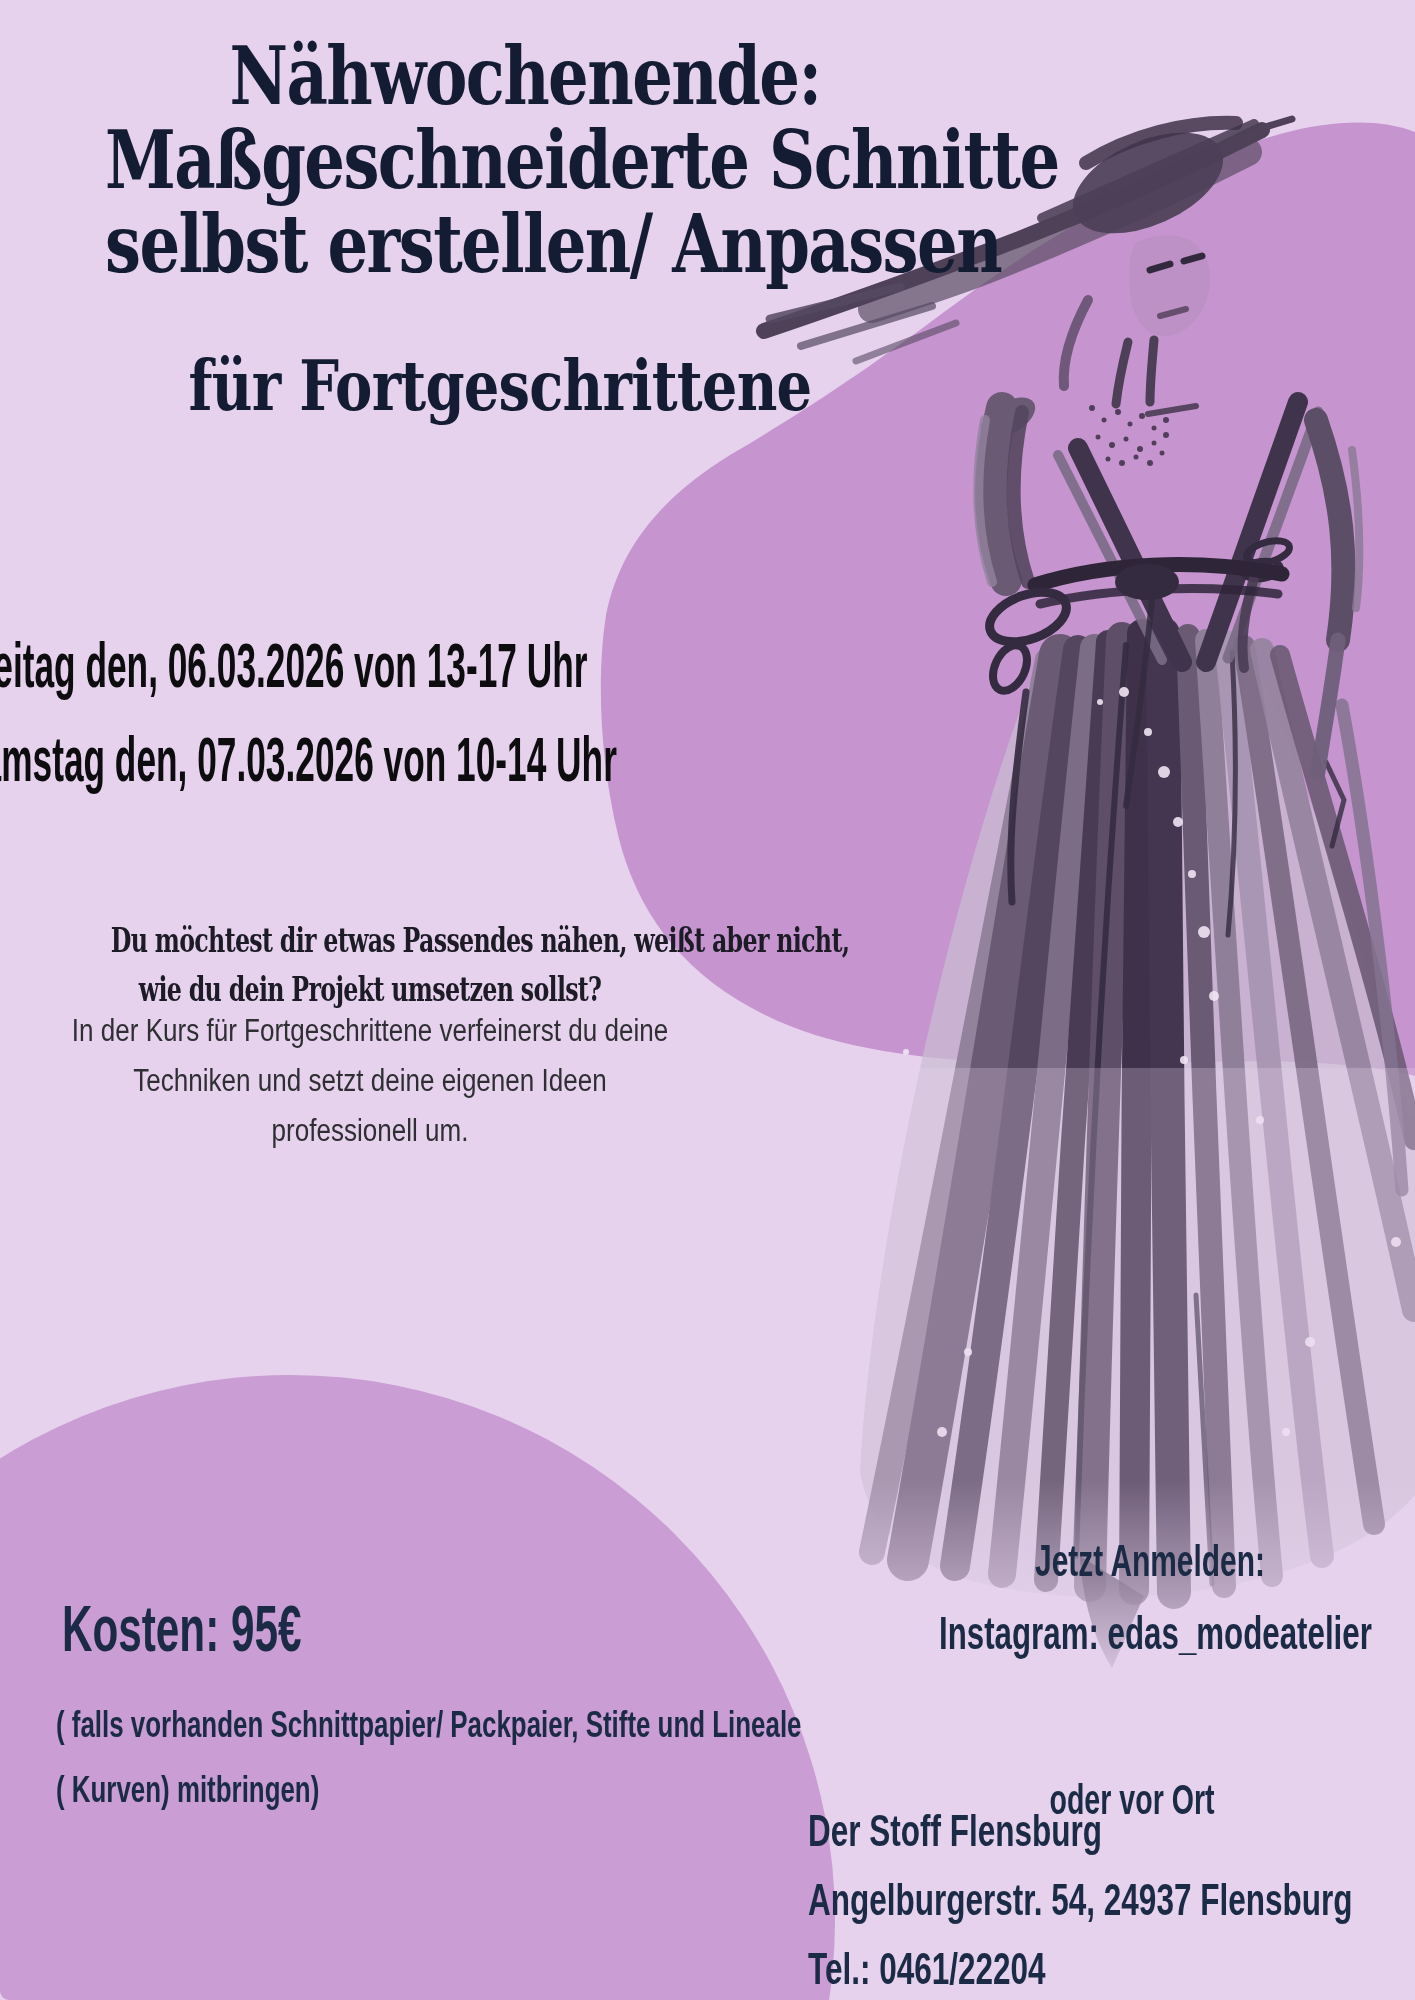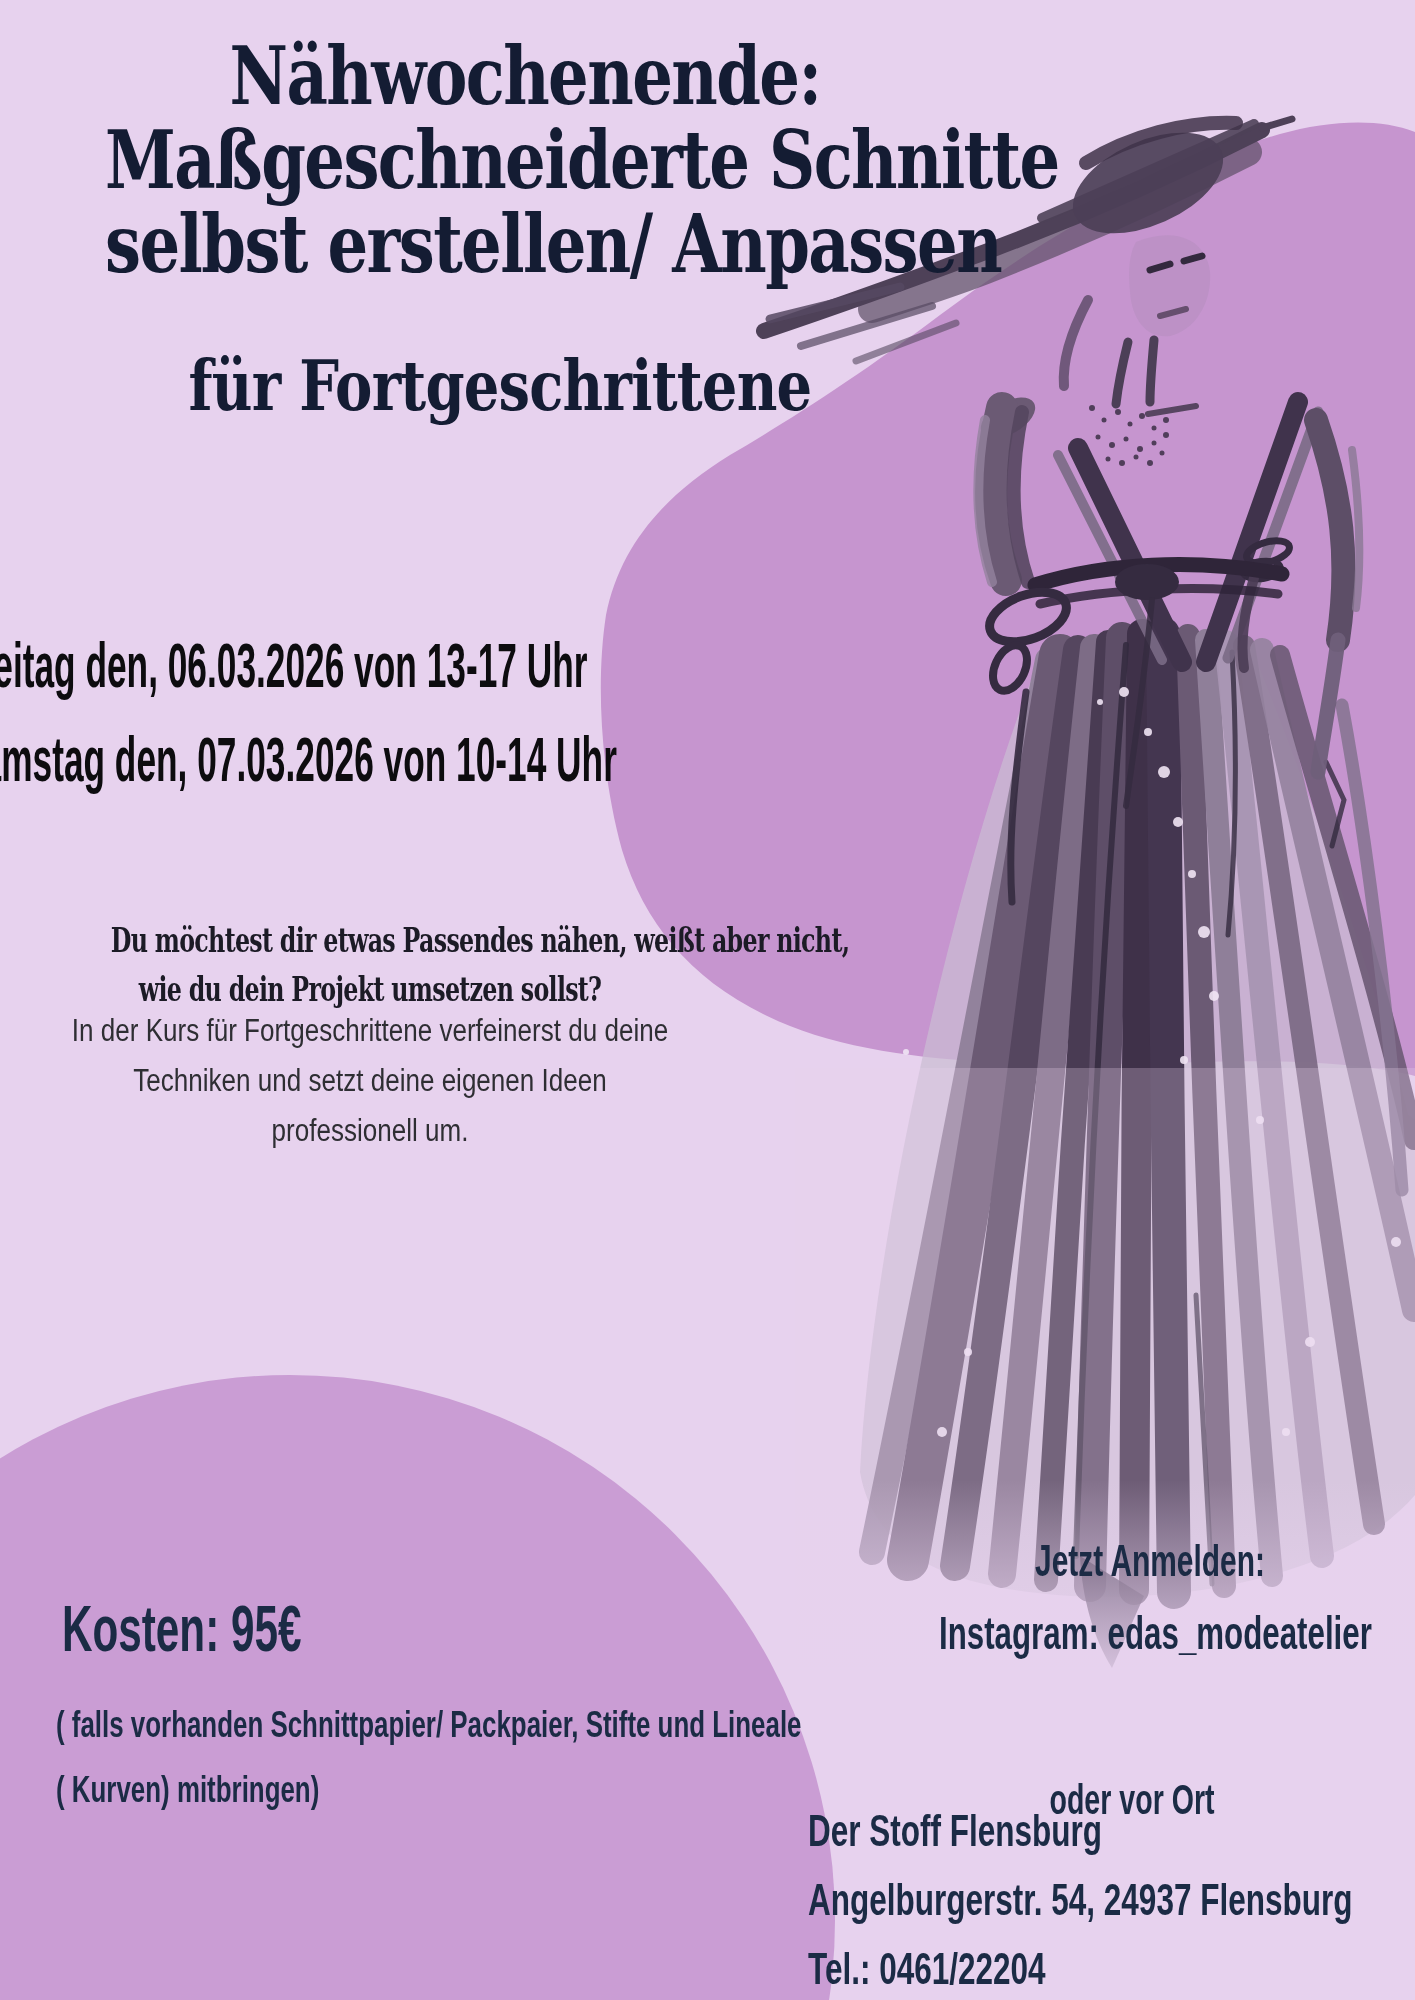--- a/index.html
+++ b/index.html
@@ -1,20 +1,21 @@
 <!DOCTYPE html>
 <html style="--background: #e7d2ee; --blob-right: #c695cf; --blob-bottom-left: #ca9dd4; --title-text: #141c33; --date-text: #0d0c0f; --body-text: #2e2e33; --accent-text: #1b2b45; --dress-dark: #3f3149; --dress-mid: #6b5a74; --dress-light: #a895b2;"><head>
 <meta charset="utf-8">
 <title>Poster</title>
 <style>
   html,body{margin:0;padding:0;background:#e7d2ee;}
   .poster{
     position:relative;width:1415px;height:2000px;overflow:hidden;
     background:var(--background,#e7d2ee);
     font-family:"Liberation Sans","DejaVu Sans",sans-serif;
+    border-radius:9px;
   }
   .bg-art{position:absolute;left:0;top:0;width:1415px;height:2000px;}
   .txt{position:absolute;white-space:nowrap;}
   .title-block{
     left:0;top:34px;width:1050px;text-align:center;
     font-family:"DejaVu Serif","Liberation Serif",serif;font-weight:bold;
     font-size:80px;line-height:84px;letter-spacing:-2px;
     color:var(--title-text,#141c33);
     transform:scaleX(.80);transform-origin:50% 0;
   }

